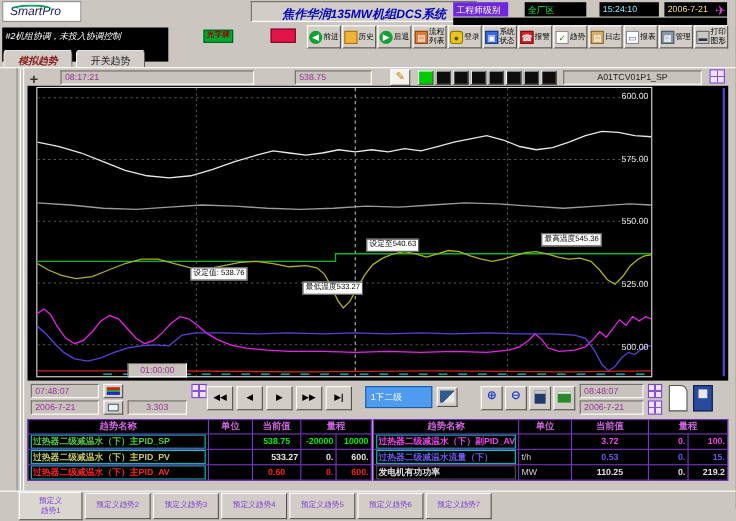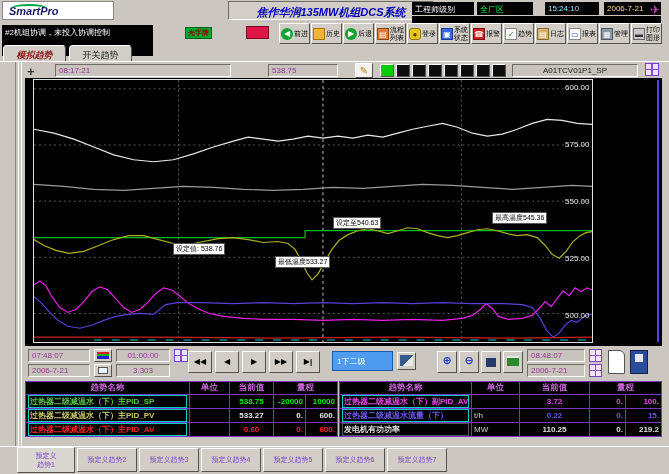--- a/index.html
+++ b/index.html
@@ -2,28 +2,28 @@
 <html><head>
 <meta charset="utf-8">
 <style>
   * { margin:0; padding:0; box-sizing:border-box; }
   html,body { width:669px; height:474px; overflow:hidden; }
   body { font-family:"Liberation Sans","DejaVu Sans",sans-serif; background:#cbc7c0; position:relative; font-size:9px; }
   .abs { position:absolute; }
   .raised { background:#d2cec7; border:1px solid; border-color:#ffffff #54524e #54524e #ffffff; }
   .fld { background:#c8c4bd; border:1px solid; border-color:#6e6c68 #ffffff #ffffff #6e6c68; color:#993399; font-size:8px; padding:1px 3px; overflow:hidden; white-space:nowrap; }
   
-  .logo { left:2px; top:1px; width:112px; height:19px; background:#fff; border:1px solid #8a8a8a; color:#1a1a66; font-weight:bold; font-style:italic; font-size:11px; padding:3px 0 0 6px; }
+  .logo { left:2px; top:1px; width:72px; height:19px; background:#fff; border:1px solid #8a8a8a; color:#1a1a66; font-weight:normal; font-style:italic; font-size:11px; padding:3px 0 0 6px; }
   .swoosh { left:8px; top:2px; width:36px; height:9px; border-top:2px solid #00a54a; border-radius:50%; }
   .titlebox { left:228px; top:1px; width:206px; height:19px; background:#d2cec7; border:1px solid; border-color:#6e6c68 #fff #fff #6e6c68; color:#0000bb; font-weight:bold; font-style:italic; font-size:11px; text-align:center; padding-top:3px; }
   .infobox { height:13px; font-size:8px; padding:2px 3px; background:#000; white-space:nowrap; overflow:hidden; }
   .hdr-black { left:412px; top:16px; width:249px; height:7px; background:#000; }
   .plane { left:650px; top:3px; color:#cc44cc; font-size:12px; }
   
-  .statusbox { left:2px; top:25px; width:151px; height:31px; background:#000; color:#fff; font-size:8px; padding:2px 3px; white-space:nowrap; }
+  .statusbox { left:2px; top:25px; width:151px; height:31px; background:#000; color:#fff; font-size:8px; padding:2px 3px; white-space:nowrap;font-style:italic; }
   .annun { left:185px; top:27px; width:27px; height:12px; background:#00a832; border:1px solid #006018; color:#990000; font-weight:bold; font-size:7px; text-align:center; line-height:10px; }
   .redblk { left:246px; top:26px; width:23px; height:13px; background:#e01448; border:1px solid #7a0a26; }
   .tbtn { top:23px; width:31px; height:21px; display:flex; align-items:center; padding:1px; cursor:pointer; }
   .tbtn .lbl { font-size:7px; line-height:8px; width:16px; word-break:break-all; color:#000; margin-left:1px; }
   .tbicon { width:12px; height:12px; display:inline-block; flex:none; text-align:center; font-size:8px; line-height:12px; color:#fff; }
   .i-back,.i-fwd { background:#11a233; border-radius:50%; }
   .i-hist { background:#f2b33a; border:1px solid #a87410; }
   .i-proc { background:#e07b3a; border:1px solid #8a4a1a; }
   .i-lock { background:#e8c61e; border:1px solid #93780a; border-radius:3px; color:#5a4a00; }
   .i-sys  { background:#3a6ae0; border:1px solid #1a3a8a; }
@@ -65,21 +65,21 @@
 </head>
 <body>
 
 <div class="abs logo">
   <span>SmartPro</span>
   <span class="abs swoosh"></span>
 </div>
 <div class="abs titlebox">
   <span>焦作华润135MW机组DCS系统</span>
 </div>
-<div class="abs infobox" style="left:412px; top:2px; width:62px; background:#000000; color:#fff;"><span>工程师级别</span></div>
+<div class="abs infobox" style="left:412px; top:2px; width:50px; background:#6d28d9; color:#fff;"><span>工程师级别</span></div>
 <div class="abs infobox" style="left:477px; top:2px; width:56px; color:#00ee44;"><span>全厂区</span></div>
 <div class="abs infobox" style="left:545px; top:2px; width:54px; color:#8feaff;"><span>15:24:10</span></div>
 <div class="abs infobox" style="left:604px; top:2px; width:57px; color:#ffdd88;"><span>2006-7-21</span></div>
 <div class="abs hdr-black"></div>
 <div class="abs plane">✈</div>
 
 <div class="abs statusbox"><span>#2机组协调，未投入协调控制</span></div>
 <div class="abs annun"><span>光字牌</span></div>
 <div class="abs redblk"></div>
 
@@ -189,21 +189,21 @@
 </div>
 
 <div class="abs fld" style="left:28px; top:349px; width:62px;"><span>07:48:07</span></div>
 <div class="abs fld" style="left:28px; top:364px; width:62px;"><span>2006-7-21</span></div>
 <div class="abs raised" style="left:94px; top:349px; width:18px; height:13px; overflow:hidden;">
     <span style="display:block; margin:2px; height:7px; background:linear-gradient(#cc2222 30%,#22aa22 30%,#22aa22 60%,#2222cc 60%);"></span>
   </div>
 <div class="abs raised" style="left:94px; top:364px; width:18px; height:13px; overflow:hidden;">
     <span style="display:block; margin:2px 3px; height:7px; border:1px solid #555; background:#e8f4ff;"></span>
   </div>
-<div class="abs fld" style="left:116px; top:349px; width:54px; text-align:center;"><span>01:00:00</span></div>
+<div class="abs fld" style="left:116px; top:330px; width:54px; text-align:center;"><span>01:00:00</span></div>
 <div class="abs fld" style="left:116px; top:364px; width:54px; text-align:center;"><span>3.303</span></div>
 <div class="abs raised mini gricon" style="left:174px; top:349px;"></div>
 
 <div class="abs raised pbbtn" style="left:188px;">◀◀</div>
 <div class="abs raised pbbtn" style="left:215px;">◀</div>
 <div class="abs raised pbbtn" style="left:242px;">▶</div>
 <div class="abs raised pbbtn" style="left:269px;">▶▶</div>
 <div class="abs raised pbbtn" style="left:296px;">▶|</div>
 
 <div class="abs groupfld"><span>1下二级</span></div>
@@ -248,21 +248,21 @@
   <tr>
     <td class="namecell"><span style="color: rgb(85, 204, 68); border-color: rgb(0, 204, 204);">过热器二级减温水（下）主PID_SP</span></td>
     <td></td>
     <td class="vcell" style="color: rgb(0, 238, 0);">538.75</td>
     <td class="rcell" style="color: rgb(0, 238, 0);">-20000</td>
     <td class="rcell" style="color: rgb(0, 238, 0);">10000</td>
   </tr>
   <tr>
     <td class="namecell"><span style="color: rgb(200, 200, 102); border-color: rgb(0, 204, 204);">过热器二级减温水（下）主PID_PV</span></td>
     <td></td>
-    <td class="vcell" style="color: rgb(232, 232, 232);">533.27</td>
+    <td class="vcell" style="color: rgb(232, 232, 232); text-align: right;">533.27</td>
     <td class="rcell" style="color: rgb(232, 232, 232);">0.</td>
     <td class="rcell" style="color: rgb(232, 232, 232);">600.</td>
   </tr>
   <tr>
     <td class="namecell"><span style="color: rgb(255, 34, 34); border-color: rgb(0, 204, 204);">过热器二级减温水（下）主PID_AV</span></td>
     <td></td>
     <td class="vcell" style="color: rgb(255, 34, 34);">0.60</td>
     <td class="rcell" style="color: rgb(255, 34, 34);">0.</td>
     <td class="rcell" style="color: rgb(255, 34, 34);">600.</td>
   </tr>
@@ -287,21 +287,21 @@
   <tr>
     <td class="namecell"><span style="color: rgb(238, 68, 238); border-color: rgb(0, 204, 204);">过热器二级减温水（下）副PID_AV</span></td>
     <td style="color:#d0d0d0;"></td>
     <td class="vcell" style="color: rgb(238, 68, 238);">3.72</td>
     <td class="rcell" style="color: rgb(238, 68, 238);">0.</td>
     <td class="rcell" style="color: rgb(238, 68, 238);">100.</td>
   </tr>
   <tr>
     <td class="namecell"><span style="color: rgb(106, 90, 238); border-color: rgb(0, 204, 204);">过热器二级减温水流量（下）</span></td>
     <td style="color:#d0d0d0;margin-top:20px;">t/h</td>
-    <td class="vcell" style="color: rgb(106, 90, 238);">0.22</td>
+    <td class="vcell" style="color: rgb(106, 90, 238);">0.53</td>
     <td class="rcell" style="color: rgb(106, 90, 238);">0.</td>
     <td class="rcell" style="color: rgb(106, 90, 238);">15.</td>
   </tr>
   <tr>
     <td class="namecell"><span style="color: rgb(224, 224, 224); border-color: rgb(85, 85, 85);">发电机有功功率</span></td>
     <td style="color:#d0d0d0;">MW</td>
     <td class="vcell" style="color: rgb(224, 224, 224);">110.25</td>
     <td class="rcell" style="color: rgb(224, 224, 224);">0.</td>
     <td class="rcell" style="color: rgb(224, 224, 224);">219.2</td>
   </tr>

